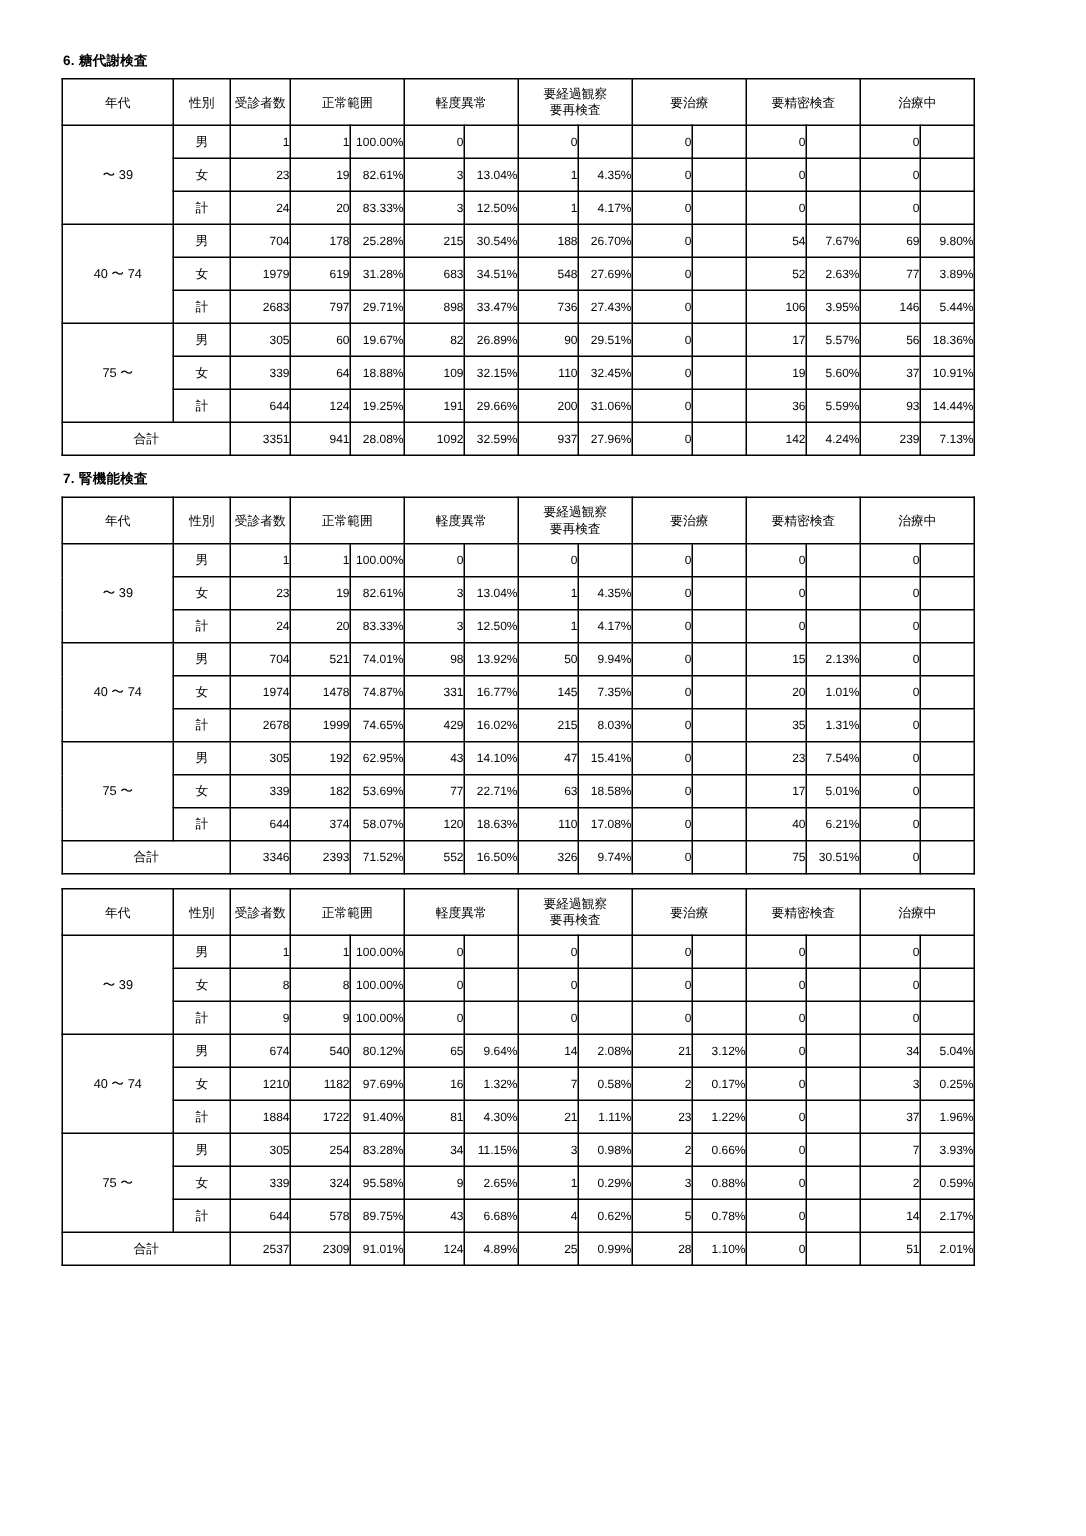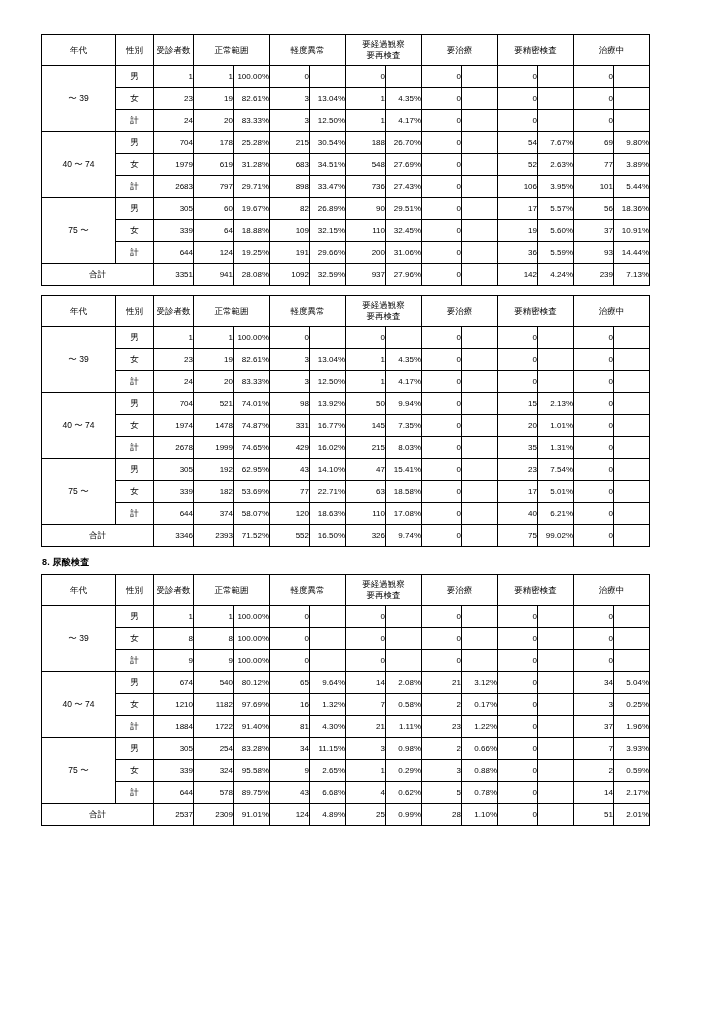--- a/index.html
+++ b/index.html
@@ -89,20 +89,21 @@
     text-align: center;
     font-size: 9px;
   }
 </style>
 </head>
 <body>
 
 <div class="page">
 
   <div class="section">
+    <div class="section-title">6. 糖代謝検査</div>
     <table class="stat">
       <colgroup>
         <col class="c-age">
           <col class="c-sex">
         <col class="c-n">
           <col class="c-n">
           <col class="c-p">
         <col class="c-n">
           <col class="c-p">
         <col class="c-n">
@@ -219,21 +220,21 @@
             <td class="num">797</td>
             <td class="pct">29.71%</td>
             <td class="num">898</td>
             <td class="pct">33.47%</td>
             <td class="num">736</td>
             <td class="pct">27.43%</td>
             <td class="num">0</td>
             <td class="pct"></td>
             <td class="num">106</td>
             <td class="pct">3.95%</td>
-            <td class="num">101</td>
+            <td class="num">146</td>
             <td class="pct">5.44%</td>
           </tr>
           <tr>
             <td class="agecell" rowspan="3">75 〜</td>
             <td class="sexcell">男</td>
             <td class="num">305</td>
             <td class="num">60</td>
             <td class="pct">19.67%</td>
             <td class="num">82</td>
             <td class="pct">26.89%</td>
@@ -292,20 +293,21 @@
             <td class="num">142</td>
             <td class="pct">4.24%</td>
             <td class="num">239</td>
             <td class="pct">7.13%</td>
           </tr>
         </tbody>
     </table>
   </div>
 
   <div class="section">
+    <div class="section-title">7. 腎機能検査</div>
     <table class="stat">
       <colgroup>
         <col class="c-age">
           <col class="c-sex">
         <col class="c-n">
           <col class="c-n">
           <col class="c-p">
         <col class="c-n">
           <col class="c-p">
         <col class="c-n">
@@ -486,30 +488,29 @@
             <td class="num">3346</td>
             <td class="num">2393</td>
             <td class="pct">71.52%</td>
             <td class="num">552</td>
             <td class="pct">16.50%</td>
             <td class="num">326</td>
             <td class="pct">9.74%</td>
             <td class="num">0</td>
             <td class="pct"></td>
             <td class="num">75</td>
-            <td class="pct">99.02%</td>
+            <td class="pct">30.51%</td>
             <td class="num">0</td>
             <td class="pct"></td>
           </tr>
         </tbody>
     </table>
   </div>
 
   <div class="section">
-    <div class="section-title">8. 尿酸検査</div>
     <table class="stat">
       <colgroup>
         <col class="c-age">
           <col class="c-sex">
         <col class="c-n">
           <col class="c-n">
           <col class="c-p">
         <col class="c-n">
           <col class="c-p">
         <col class="c-n">

